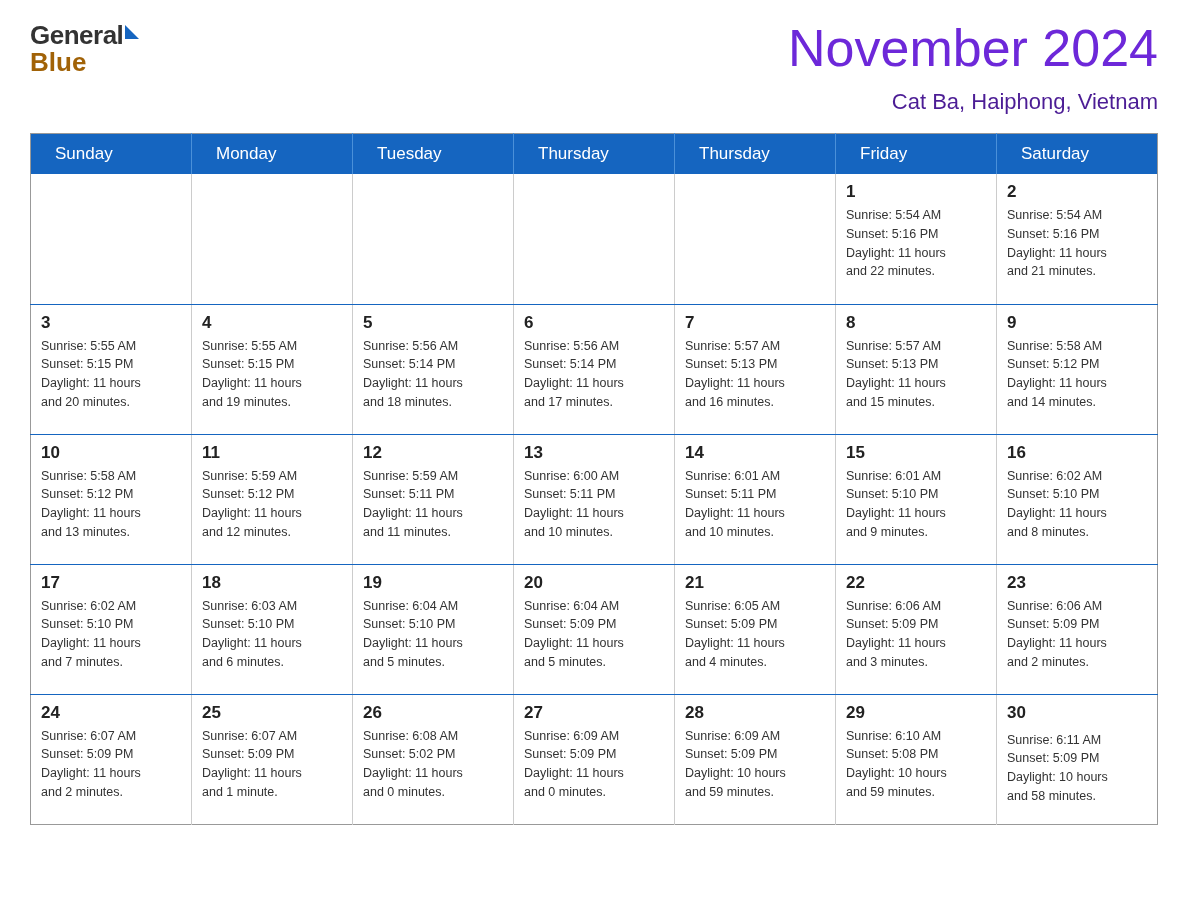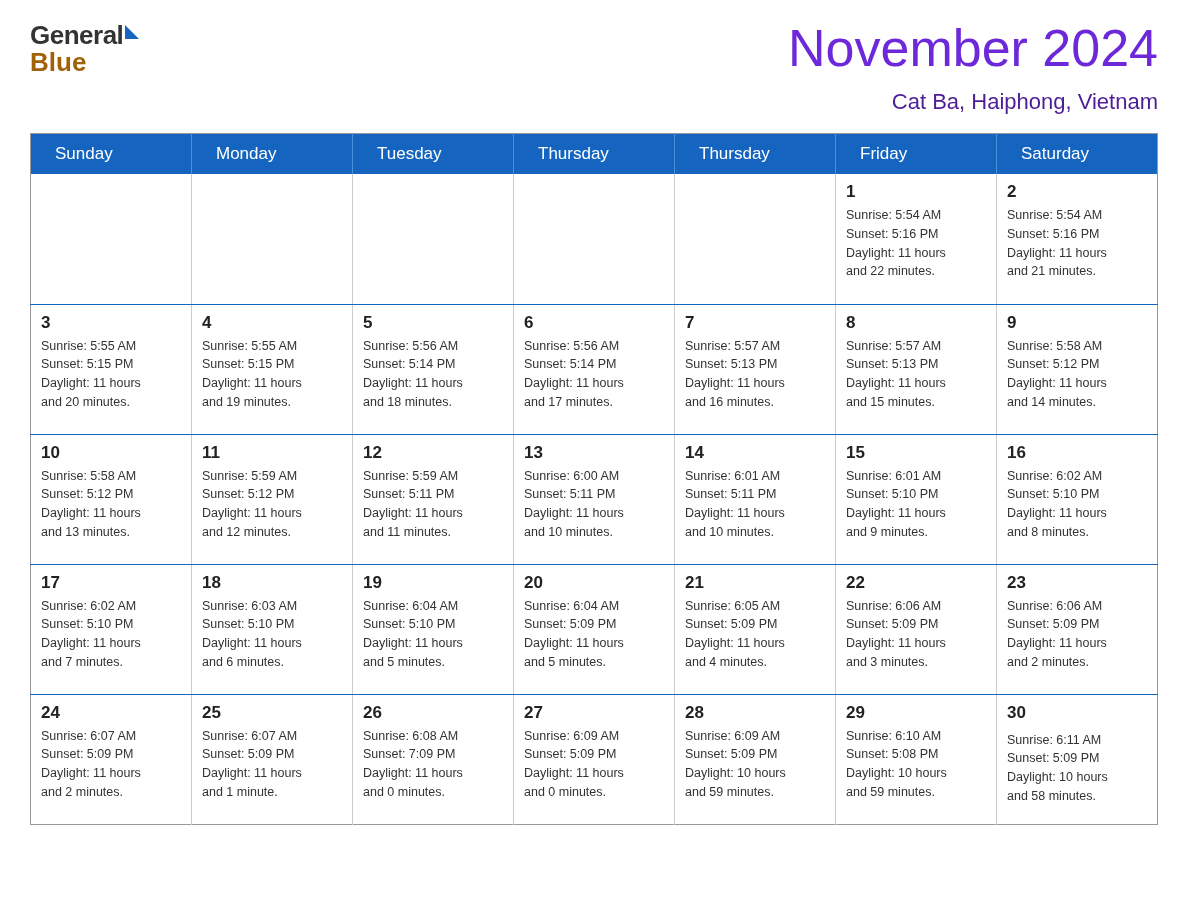--- a/index.html
+++ b/index.html
@@ -327,21 +327,21 @@
         <td>
           <span class="day-number">25</span>
           <div class="day-info" style="white-space: pre-line;">Sunrise: 6:07 AM
 Sunset: 5:09 PM
 Daylight: 11 hours
 and 1 minute.</div>
         </td>
         <td>
           <span class="day-number">26</span>
           <div class="day-info" style="white-space: pre-line;">Sunrise: 6:08 AM
-Sunset: 7:09 PM
+Sunset: 5:02 PM
 Daylight: 11 hours
 and 0 minutes.</div>
         </td>
         <td>
           <span class="day-number">27</span>
           <div class="day-info" style="white-space: pre-line;">Sunrise: 6:09 AM
 Sunset: 5:09 PM
 Daylight: 11 hours
 and 0 minutes.</div>
         </td>

